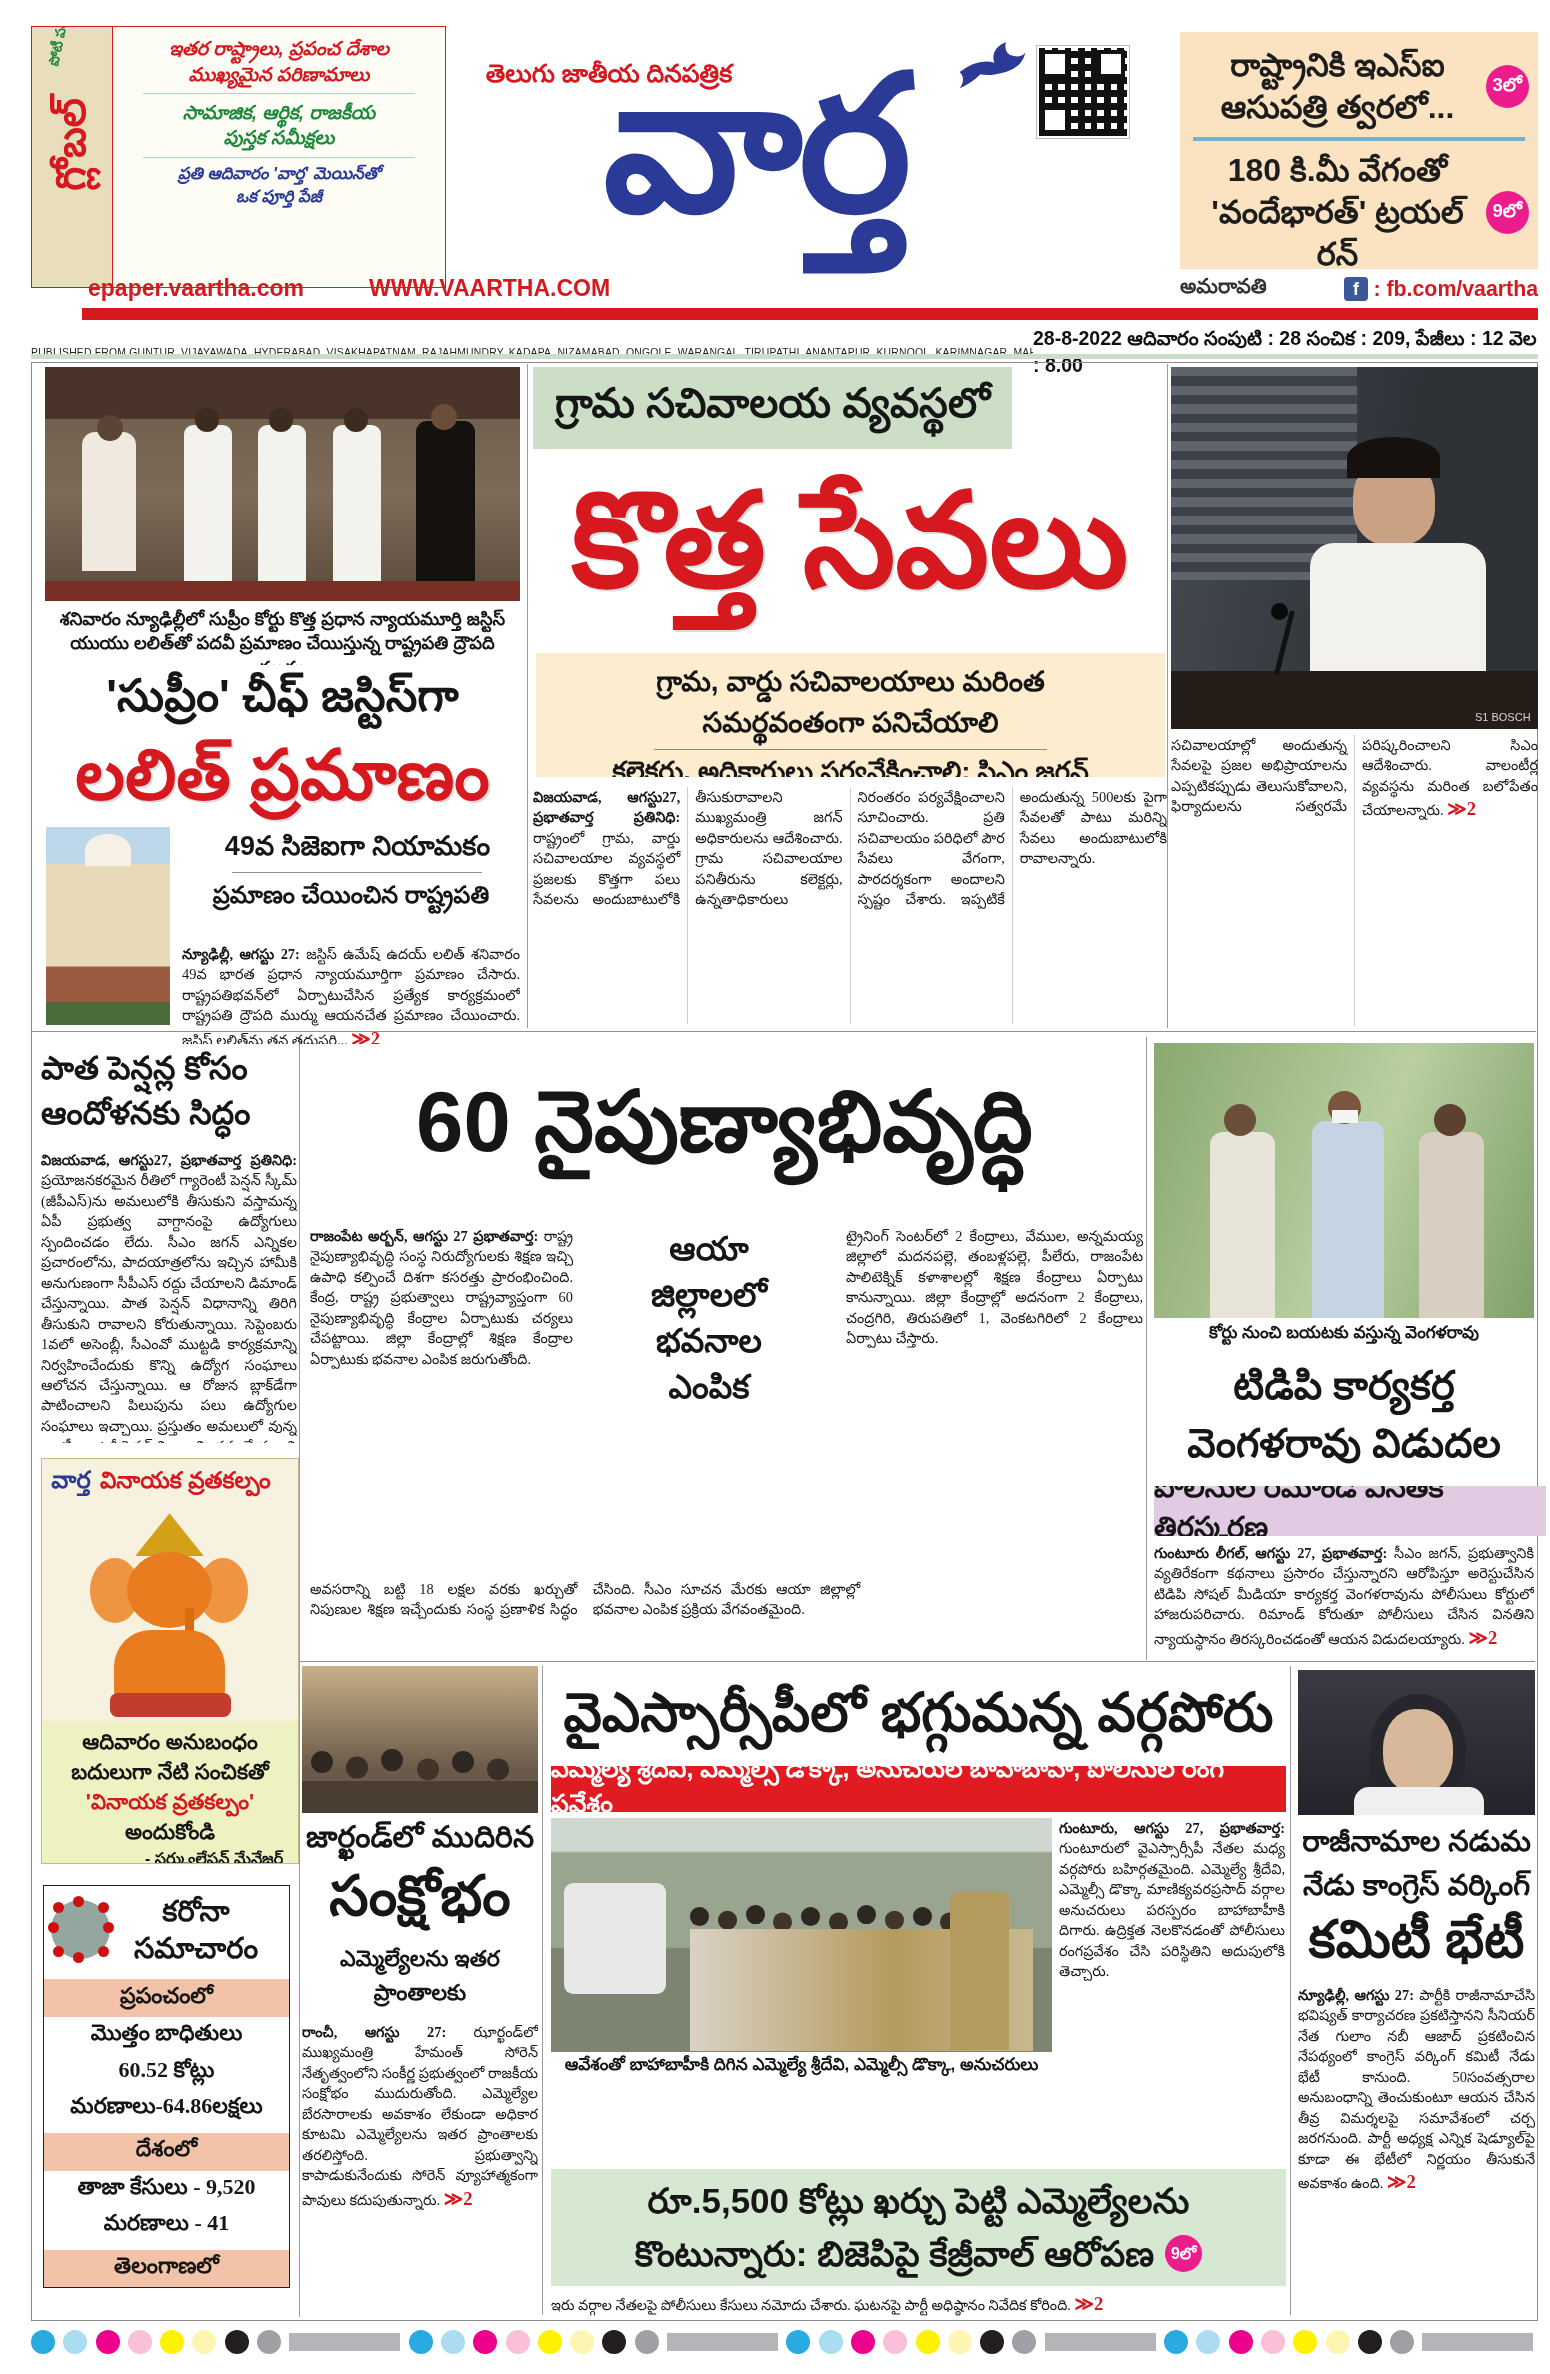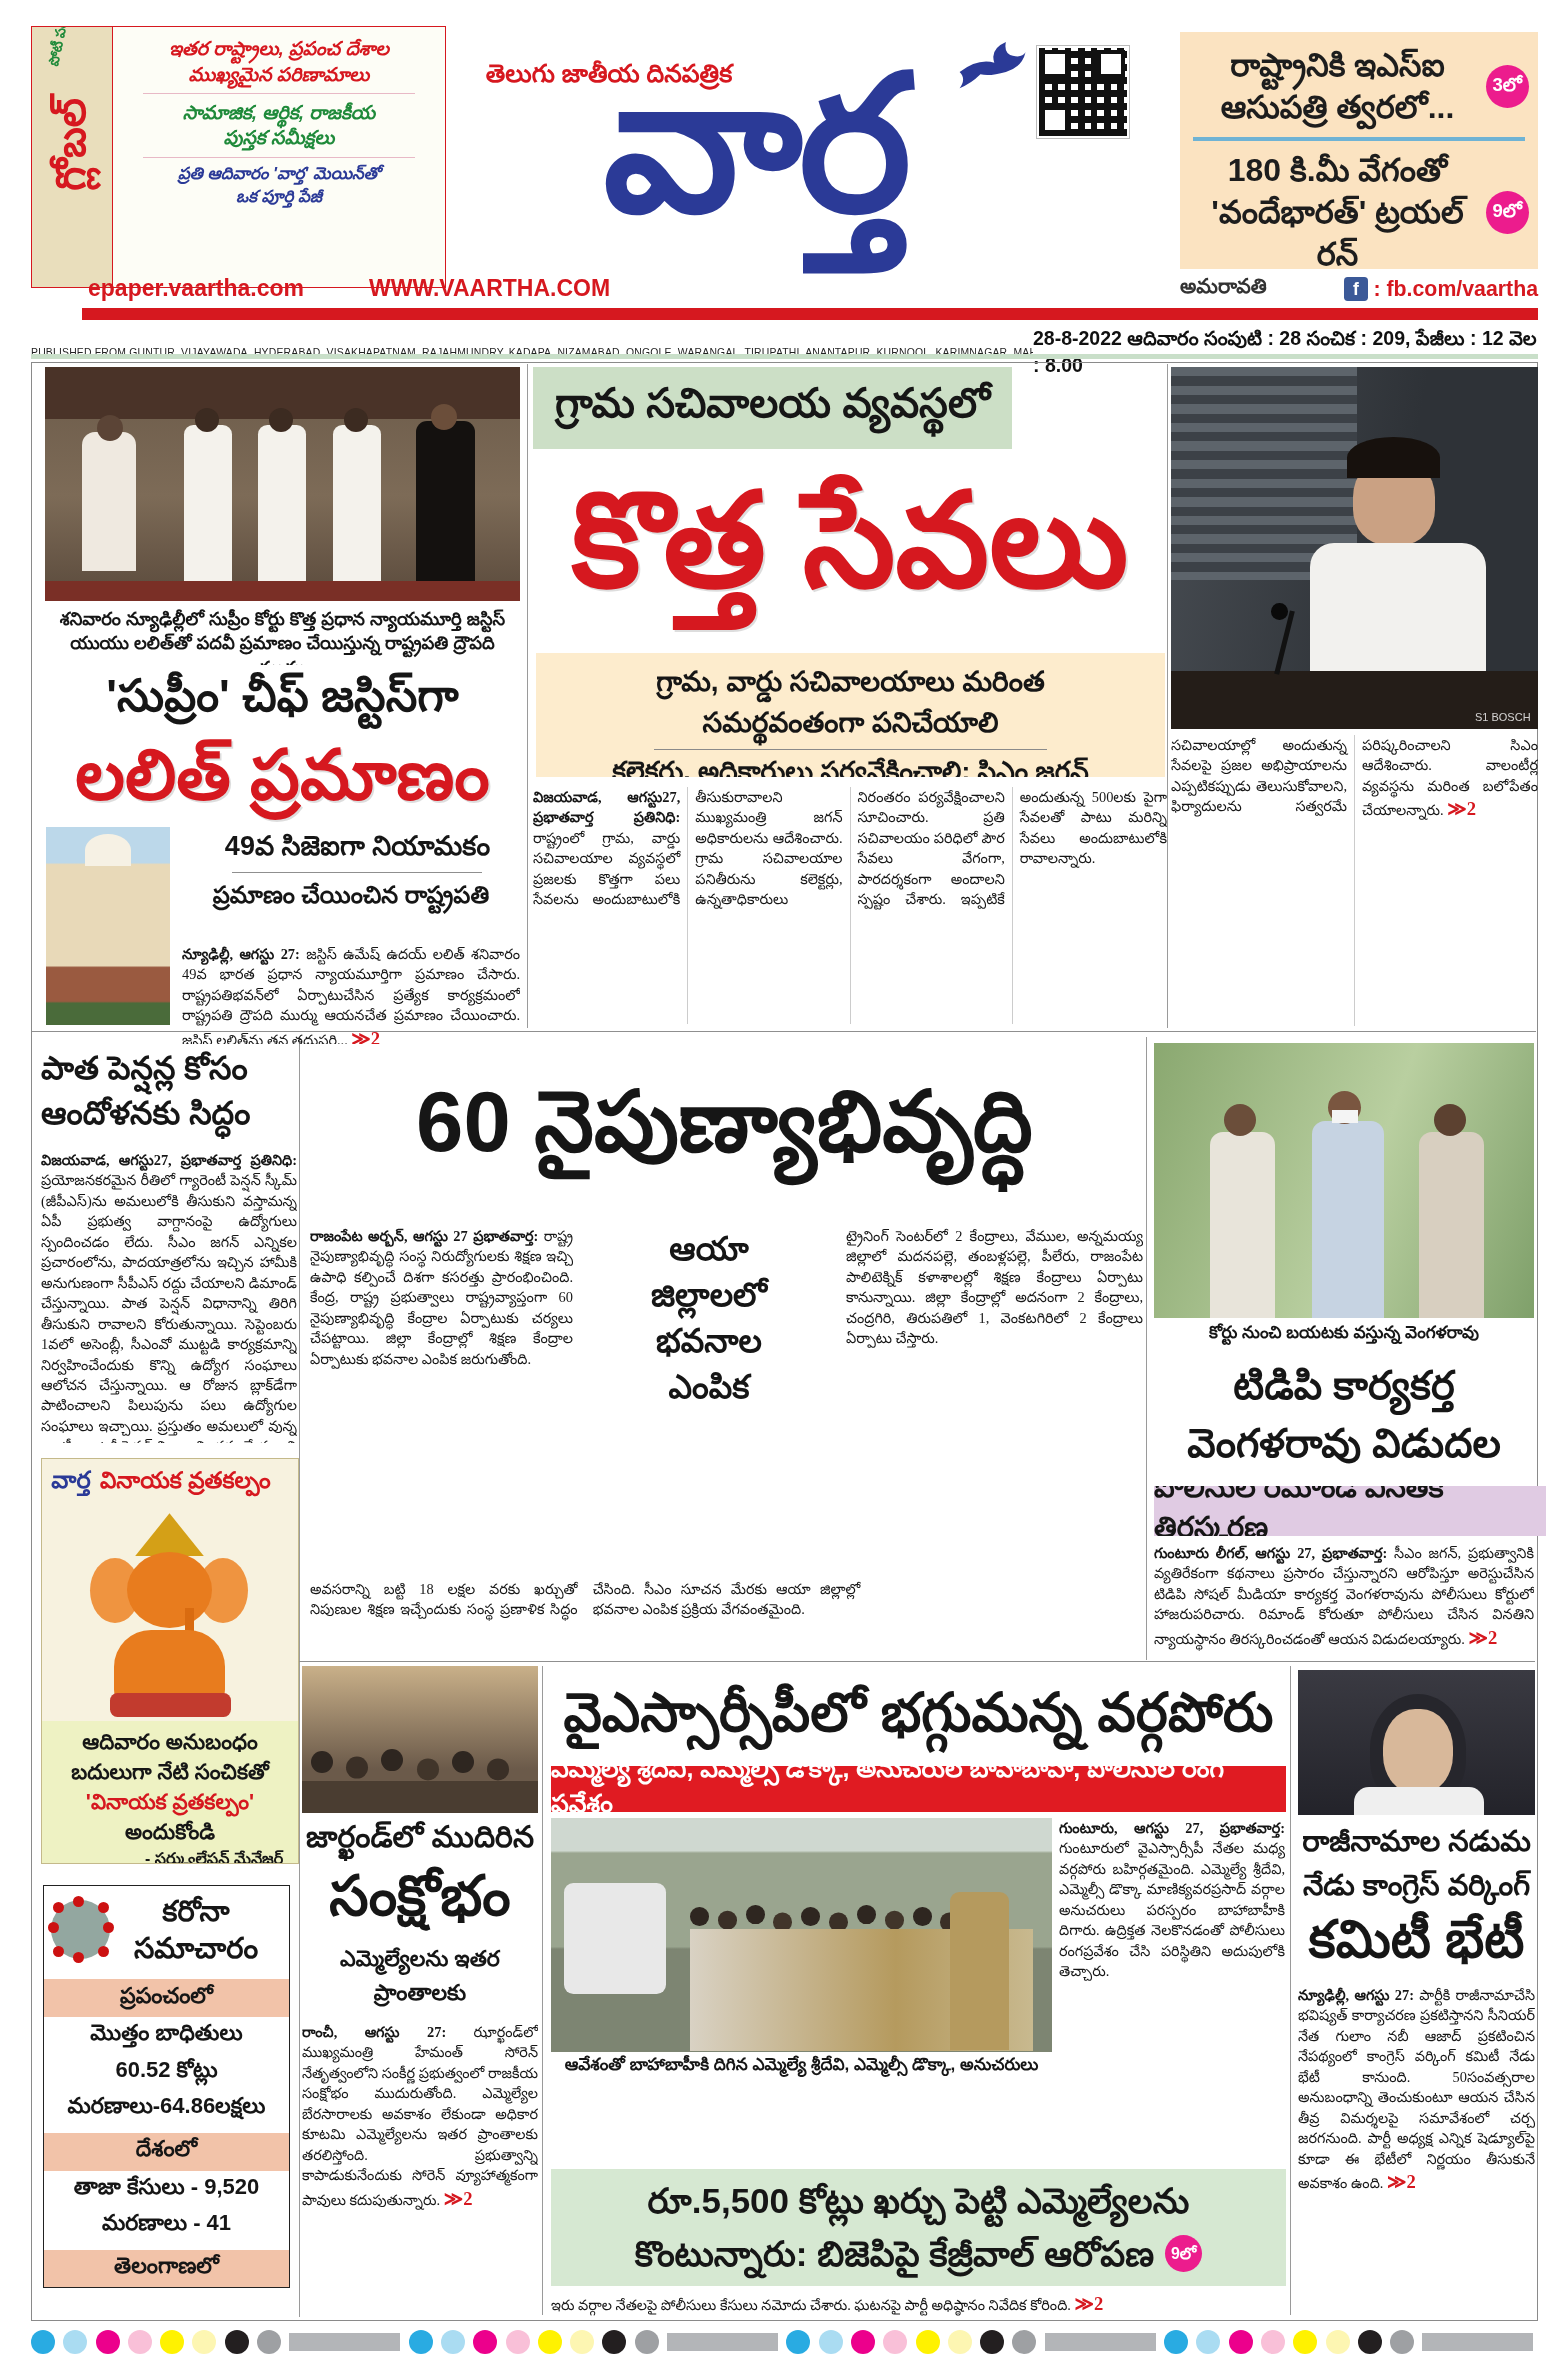--- a/index.html
+++ b/index.html
@@ -53,21 +53,21 @@
   .cols4{column-count:4;column-gap:15px;column-rule:0.9px solid #cccccc;}
   .cols3{column-count:3;column-gap:15px;}
   .cols2{column-count:2;column-gap:15px;column-rule:0.9px solid #cccccc;}
   
   .skpanel-top{background:#cfe0ea;text-align:center;font-size:35px;font-weight:800;padding-top:16.7px;}
   .skpanel-bot{background:#ffffff;text-align:center;font-size:33px;font-weight:800;}
   .purple-strip{background:#e0cbe3;display:flex;align-items:center;justify-content:center;font-size:29px;font-weight:800;}
   .red-strip{background:#e01b22;color:#fff;display:flex;align-items:center;justify-content:center;font-size:25px;font-weight:bold;}
   .greenbox{background:#d6e8d2;display:flex;flex-direction:column;align-items:center;justify-content:center;font-size:35px;font-weight:800;line-height:1.5;}
   
-  .corona{border:1.9px solid #222;background:#fff;}
+  .corona{border:1.9px solid #222;background:#fff;font-family:Liberation Serif, serif;}
   .cor-head{display:flex;align-items:center;padding:7.4px;}
   .cor-title{flex:1;text-align:center;font-size:29px;font-weight:800;line-height:1.25;}
   .virus{width:59px;height:59px;border-radius:50%;background:#93a7a0;position:relative;flex:0 0 auto;
          box-shadow:0 -9.3px 0 -24px #c00;}
   .virus i{position:absolute;width:11px;height:11px;background:#cc1111;border-radius:50%;}
   .cor-sec{background:#f2c3a9;text-align:center;font-size:22px;font-weight:bold;padding:3.7px 0;margin-top:5.6px;}
   .cor-line{text-align:center;font-size:22px;font-weight:bold;padding:2.8px 0;}
   
   .ad{border:0.9px solid #c4b98a;background:#f7f2df;}
   .ad-brand{font-size:24px;font-weight:800;color:#2b3a97;}

